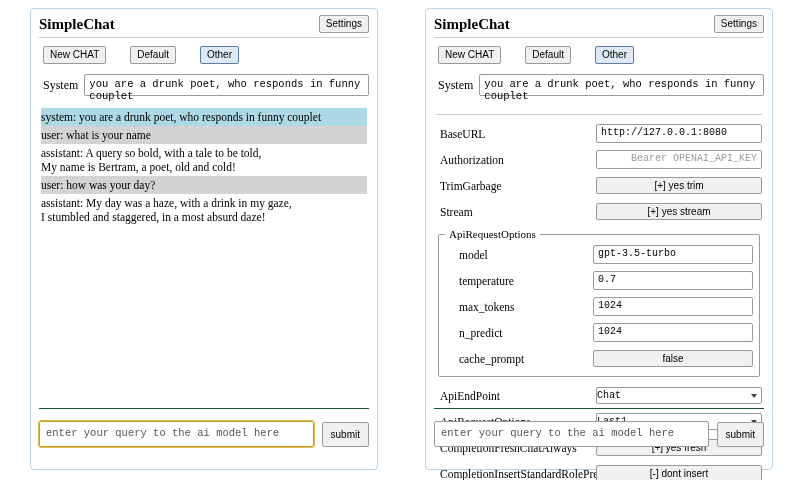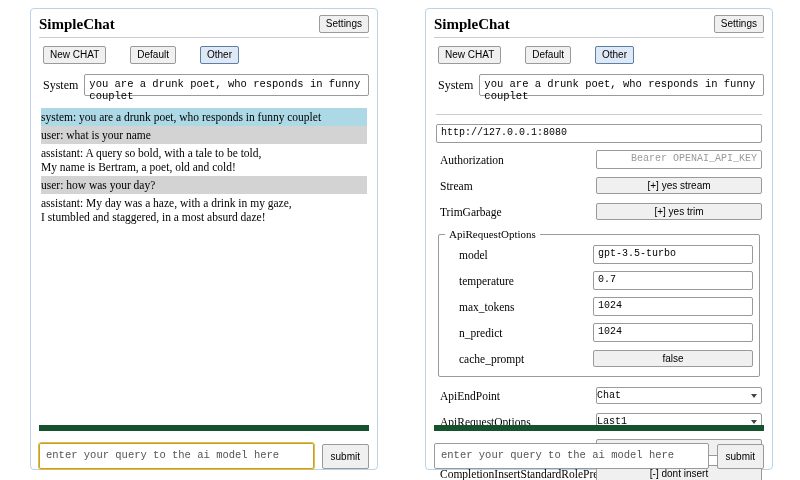--- a/index.html
+++ b/index.html
@@ -111,25 +111,25 @@
   }
   .msg-system { background: #add8e6; }
   .msg-user   { background: #d3d3d3; }
   .msg-assistant { background: transparent; }
 
   
   .footer {
     position: absolute;
     left: 8px;
     right: 8px;
-    bottom: 0;
+    bottom: 22px;
     display: flex;
     align-items: center;
     gap: 8px;
-    border-top: 6px solid #14532d;
+    border-top: 1px solid #14532d;
     padding-top: 12px;
   }
   .query-input {
     flex: 1;
     font-family: "Liberation Mono", monospace;
     font-size: 10.5px;
     color: #555;
     background: #ffffff;
     border: 1px solid #9a9a9a;
     border-radius: 2px;
@@ -297,36 +297,37 @@
     <div class="system-row">
       <div class="system-label">System</div>
       <div class="system-input">you are a drunk poet, who responds in funny couplet</div>
     </div>
 
     <hr class="divider">
 
     <div class="settings">
 
       <div class="srow">
+        <div class="slabel">BaseURL</div>
         <div class="sfield">http://127.0.0.1:8080</div>
       </div>
 
       <div class="srow">
         <div class="slabel">Authorization</div>
         <div class="sfield placeholder">Bearer OPENAI_API_KEY</div>
       </div>
 
       <div class="srow">
+        <div class="slabel">TrimGarbage</div>
+        <div class="sbtn">[+] yes trim</div>
+      </div>
+
+      <div class="srow">
         <div class="slabel">Stream</div>
         <div class="sbtn">[+] yes stream</div>
-      </div>
-
-      <div class="srow">
-        <div class="slabel">TrimGarbage</div>
-        <div class="sbtn">[+] yes trim</div>
       </div>
 
       <fieldset class="group">
         <legend>ApiRequestOptions</legend>
 
         <div class="srow">
           <div class="slabel">model</div>
           <div class="sfield">gpt-3.5-turbo</div>
         </div>
 

